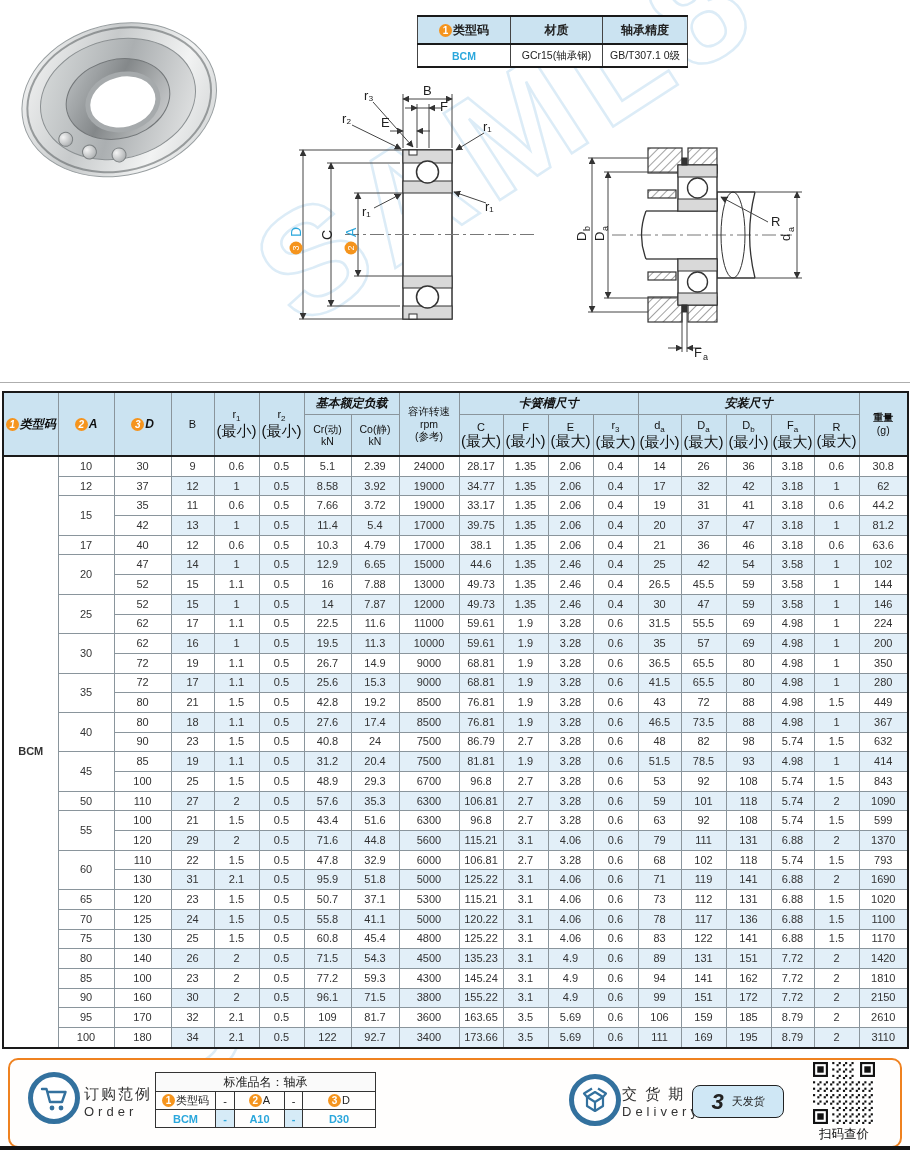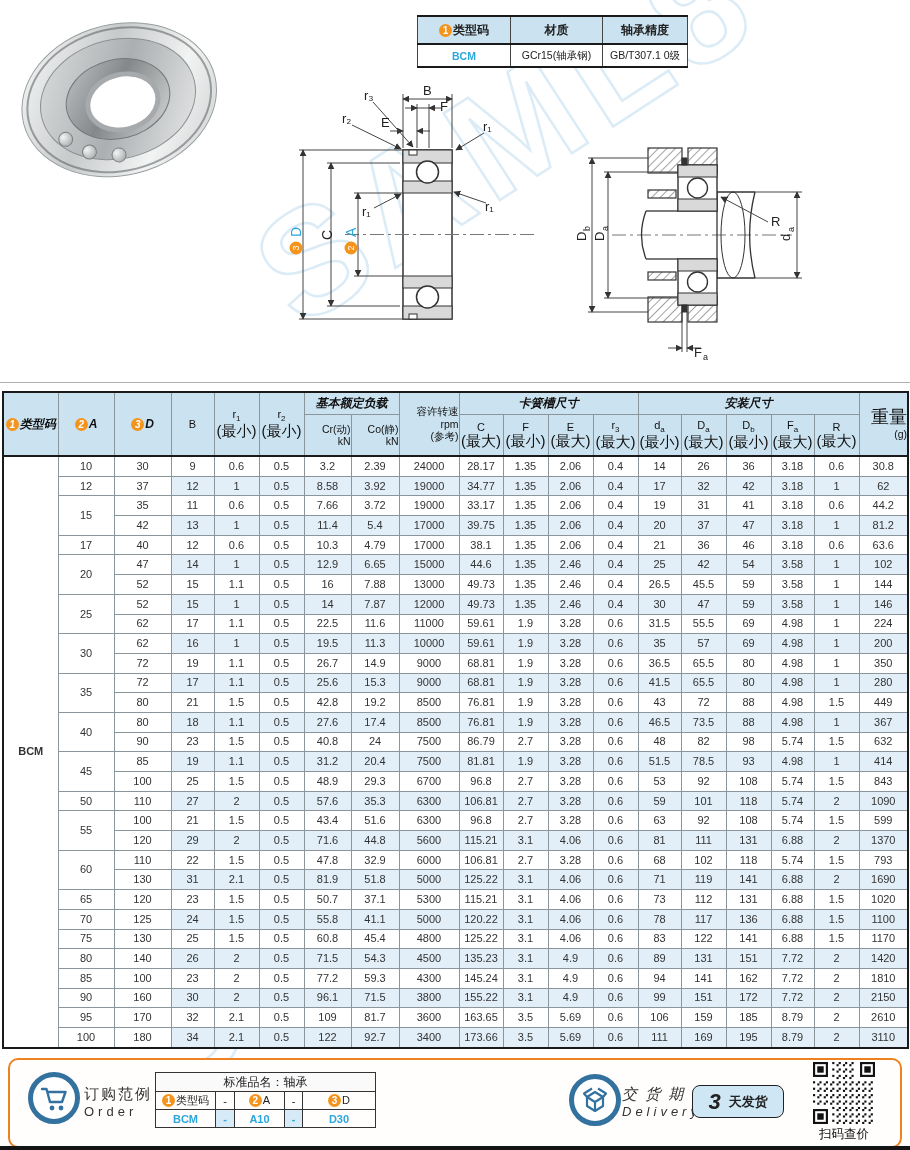--- a/index.html
+++ b/index.html
@@ -38,42 +38,42 @@
   .main-table{position:absolute;left:2px;top:391px;width:906px;border-collapse:collapse;table-layout:fixed;
     border:2px solid #1a1a1a;}
   .main-table th,.main-table td{border:1px solid #8a959c;text-align:center;vertical-align:middle;
     padding:0;overflow:hidden;}
   .main-table thead th{background:#cbe3f1;color:#111;font-weight:normal;font-size:11px;}
   .main-table thead{border-bottom:2px solid #1a1a1a;}
   .main-table .h1 th{height:21px;}
   .main-table .h2 th{height:40px;}
   .main-table th.grp{font-size:12px;font-weight:bold;font-style:italic;}
   .main-table th .note{display:block;font-size:15px;line-height:1.1;}
-  .main-table th .ln{display:block;font-size:10.5px;line-height:1.18;text-align:right;}
+  .main-table th .ln{display:block;font-size:10.5px;line-height:1.18;}
   .main-table th sub{font-size:8px;}
   .main-table tbody td{height:18.7px;font-size:11px;color:#333;background:#fff;line-height:1;}
   .main-table tbody tr.band td.bnd{background:#e2eff8;}
   .main-table tbody td.blue{font-size:11px;}
   
   .bottom-box{position:absolute;left:8px;top:1058px;width:890px;height:86px;border:2px solid #ef8220;
     border-radius:10px;background:#fffefd;}
   .circle-icon{position:absolute;width:42px;height:42px;border:5px solid #33719e;border-radius:50%;background:#fff;}
   .order-title{position:absolute;left:84px;top:1085px;line-height:1.25;}
   .order-title .cn{font-size:15px;letter-spacing:2px;color:#333;}
   .order-title .en{font-size:13px;letter-spacing:4px;color:#333;}
   .order-table{position:absolute;left:155px;top:1072px;width:220px;border-collapse:collapse;table-layout:fixed;}
   .order-table th,.order-table td{border:1px solid #333;text-align:center;padding:0;}
   .order-table th{height:18px;font-size:12px;font-weight:normal;background:#fafafa;}
   .order-table td{height:17px;font-size:11px;}
   .order-table .or3 td{font-weight:bold;}
   .order-table td.dashcell{background:#d6ebf7;}
   .ship-box{position:absolute;left:692px;top:1085px;width:90px;height:31px;background:#cfe7f5;
     border:1.5px solid #222;border-radius:8px;display:flex;align-items:center;justify-content:center;gap:8px;}
   .ship-box .num{font-size:22px;font-weight:bold;font-style:italic;}
-  .ship-box .lbl{font-size:13px;font-weight:bold;text-align:center;}
+  .ship-box .lbl{font-size:11px;font-weight:normal;text-align:center;}
   .qr{position:absolute;left:813px;top:1062px;width:62px;height:62px;}
   .qr-caption{position:absolute;left:800px;top:1126px;width:88px;text-align:center;font-size:12.5px;color:#111;}
   .blackbar{position:absolute;left:0;top:1146px;width:910px;height:4px;background:#151515;}
 </style>
 </head>
 <body>
 
 <div class="page">
 
   <svg class="wm" width="910" height="1150">
@@ -299,21 +299,21 @@
         <th rowspan="2"><span>r</span><sub>2</sub><span class="note">(最小)</span></th>
         <th colspan="2" class="grp">基本额定负载</th>
         <th rowspan="2">
             <span class="ln">容许转速</span>
             <span class="ln">rpm</span>
             <span class="ln">(参考)</span>
           </th>
         <th colspan="4" class="grp">卡簧槽尺寸</th>
         <th colspan="5" class="grp">安装尺寸</th>
         <th rowspan="2">
-            <span class="ln" style="font-weight:normal;font-size:18px;">重量</span>
+            <span class="ln" style="font-weight:bold;font-size:10px;">重量</span>
             <span class="ln">(g)</span>
           </th>
       </tr>
       <tr class="h2">
         <th>
             <span class="ln">Cr(动)</span>
             <span class="ln">kN</span>
           </th>
         <th>
             <span class="ln">Co(静)</span>
@@ -331,21 +331,21 @@
       </tr>
     </thead>
     <tbody id="tbody">
         <tr>
           <td rowspan="30" class="blue" style="font-weight: bold;">BCM</td>
           <td rowspan="1" class="blue">10</td>
           <td class="blue">30</td>
           <td class="bnd">9</td>
           <td class="bnd">0.6</td>
           <td class="bnd">0.5</td>
-          <td class="bnd">3.2</td>
+          <td class="bnd">5.1</td>
           <td class="bnd">2.39</td>
           <td class="bnd">24000</td>
           <td class="bnd">28.17</td>
           <td class="bnd">1.35</td>
           <td class="bnd">2.06</td>
           <td class="bnd">0.4</td>
           <td class="bnd">14</td>
           <td class="bnd">26</td>
           <td class="bnd">36</td>
           <td class="bnd">3.18</td>
@@ -710,21 +710,21 @@
           <td class="bnd">29</td>
           <td class="bnd">2</td>
           <td class="bnd">0.5</td>
           <td class="bnd">71.6</td>
           <td class="bnd">44.8</td>
           <td class="bnd">5600</td>
           <td class="bnd">115.21</td>
           <td class="bnd">3.1</td>
           <td class="bnd">4.06</td>
           <td class="bnd">0.6</td>
-          <td class="bnd">81</td>
+          <td class="bnd">79</td>
           <td class="bnd">111</td>
           <td class="bnd">131</td>
           <td class="bnd">6.88</td>
           <td class="bnd">2</td>
           <td class="bnd">1370</td>
         </tr>
         <tr>
           <td rowspan="2" class="blue">60</td>
           <td class="blue">110</td>
           <td class="bnd">22</td>
@@ -742,21 +742,21 @@
           <td class="bnd">118</td>
           <td class="bnd">5.74</td>
           <td class="bnd">1.5</td>
           <td class="bnd">793</td>
         </tr>
         <tr class="band">
           <td class="blue">130</td>
           <td class="bnd">31</td>
           <td class="bnd">2.1</td>
           <td class="bnd">0.5</td>
-          <td class="bnd">81.9</td>
+          <td class="bnd">95.9</td>
           <td class="bnd">51.8</td>
           <td class="bnd">5000</td>
           <td class="bnd">125.22</td>
           <td class="bnd">3.1</td>
           <td class="bnd">4.06</td>
           <td class="bnd">0.6</td>
           <td class="bnd">71</td>
           <td class="bnd">119</td>
           <td class="bnd">141</td>
           <td class="bnd">6.88</td>
@@ -973,21 +973,21 @@
 
   <div class="circle-icon" style="left:569px;top:1074px;">
     <svg width="42" height="42" viewBox="0 0 42 42">
       <g stroke="#33719e" stroke-width="2.2" fill="#fff" stroke-linejoin="round">
         <path d="M13,18 l8,-5 8,5 v9 l-8,5 -8,-5 z"></path>
         <path d="M13,18 l8,5 8,-5 M21,23 v9" fill="none"></path>
         <path d="M13,18 l-3,-3.5 8,-5 M29,18 l3,-3.5 -8,-5" fill="none"></path>
       </g>
     </svg>
   </div>
-  <div class="order-title" style="left:622px;font-style:italic;">
+  <div class="order-title" style="left:622px;">
     <div class="cn">交 货 期</div>
     <div class="en">Delivery</div>
   </div>
   <div class="ship-box">
     <span class="num">3</span>
     <span class="lbl">天发货</span>
   </div>
 
   <svg class="qr" viewBox="0 0 29 29">
     <rect width="29" height="29" fill="#fff"></rect>

